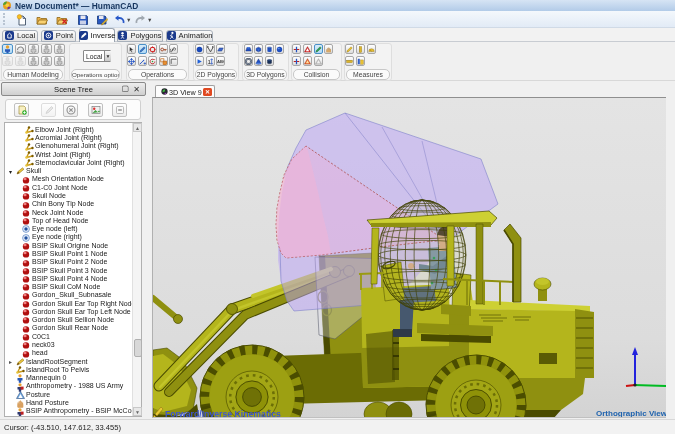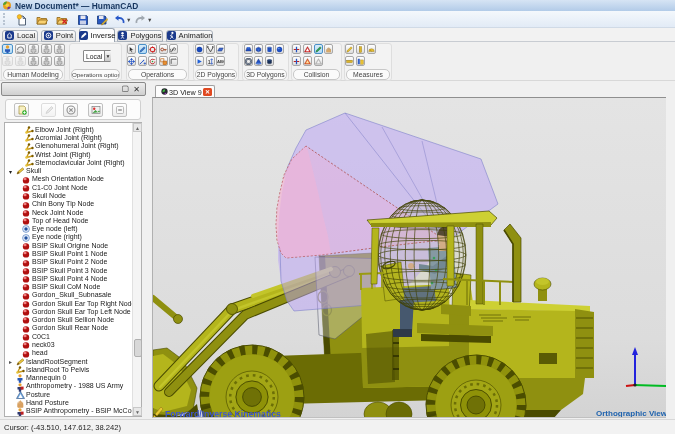--- a/index.html
+++ b/index.html
@@ -386,20 +386,21 @@
 <div style="position:absolute;left:355.8px;top:56px;width:9px;height:10px;border:1px solid #a8a8a8;border-radius:2px;background:linear-gradient(#ffffff,#dcdcdc);display:flex;align-items:center;justify-content:center;overflow:hidden">
     <svg width="9" height="9" viewBox="0 0 9 9">
       <rect x="1" y="1" width="2.6" height="7" fill="#3060c8"></rect>
       <rect x="4.6" y="2.5" width="3.6" height="5.5" fill="#e8c030" stroke="#907010" stroke-width="0.4"></rect>
     </svg>
   </div>
 
 <div class="abs" style="left:0;top:82px;width:675px;height:337px;background:#f0f0f0"></div>
 
 <div class="abs" style="left:1px;top:82px;width:145px;height:14px;background:linear-gradient(#ededed,#cfcfcf);border:1px solid #8a8a8a;border-radius:2px">
+ <span class="abs" style="left:0;right:0;top:2px;text-align:center;font-size:7.6px;color:#111">Scene Tree</span>
  <span class="abs" style="right:16px;top:1px;font-size:8px;color:#333">▢</span>
  <span class="abs" style="right:5px;top:1.5px;font-size:8px;color:#333">✕</span>
 </div>
 <div class="abs" style="left:5px;top:99px;width:136px;height:21px;border:1px solid #d0d0d0;border-radius:3px;background:#fcfcfc"></div>
 <div style="position:absolute;left:14px;top:103px;width:15px;height:14px;border:1px solid #c0c0c0;border-radius:2px;background:linear-gradient(#fff,#ececec);display:flex;align-items:center;justify-content:center">
     <svg width="10" height="10" viewBox="0 0 10 10">
       <path d="M2,1 h5 l1.5,1.5 V9 H2 Z" fill="#f8f0c0" stroke="#a09040" stroke-width="0.7"></path>
       <circle cx="7.5" cy="7.5" r="2.3" fill="#30b030"></circle>
       <path d="M7.5,6.2 v2.6 M6.2,7.5 h2.6" stroke="#fff" stroke-width="0.8"></path>
     </svg>
@@ -931,14 +932,14 @@
         <line x1="482" y1="287" x2="482" y2="256" stroke="#2222dd"></line>
         <polygon points="482,249 479,257 485,257" fill="#2222dd"></polygon>
         <line x1="481" y1="287" x2="514" y2="288" stroke="#00bb22"></line>
         <line x1="482" y1="287" x2="473" y2="288" stroke="#cc1111"></line>
         <circle cx="482" cy="287" r="1.6" fill="#222"></circle>
       </g>
 </svg>
 </div>
 
 <div class="abs" style="left:0;top:419px;width:675px;height:15px;background:#f2f2f2;border-top:1px solid #d8d8d8">
- <span class="abs" style="left:4px;top:3px;font-size:7.6px;color:#222">Cursor: (-43.510, 147.612, 38.242)</span>
+ <span class="abs" style="left:4px;top:3px;font-size:7.6px;color:#222">Cursor: (-43.510, 147.612, 33.455)</span>
 </div>
 
 </body></html>

